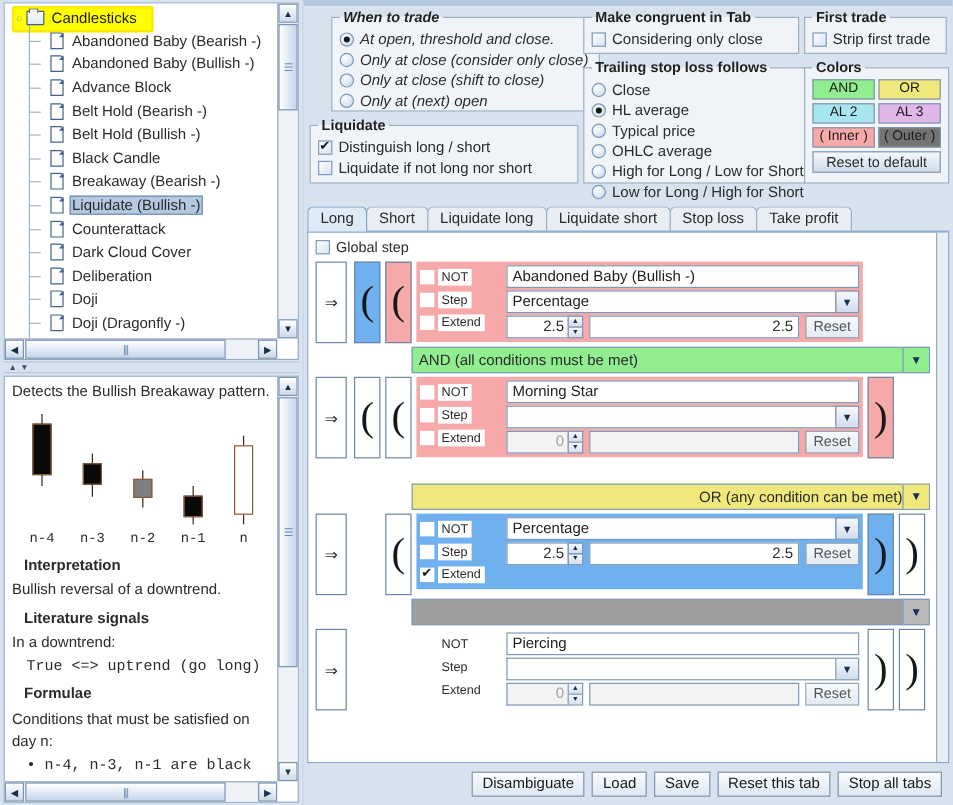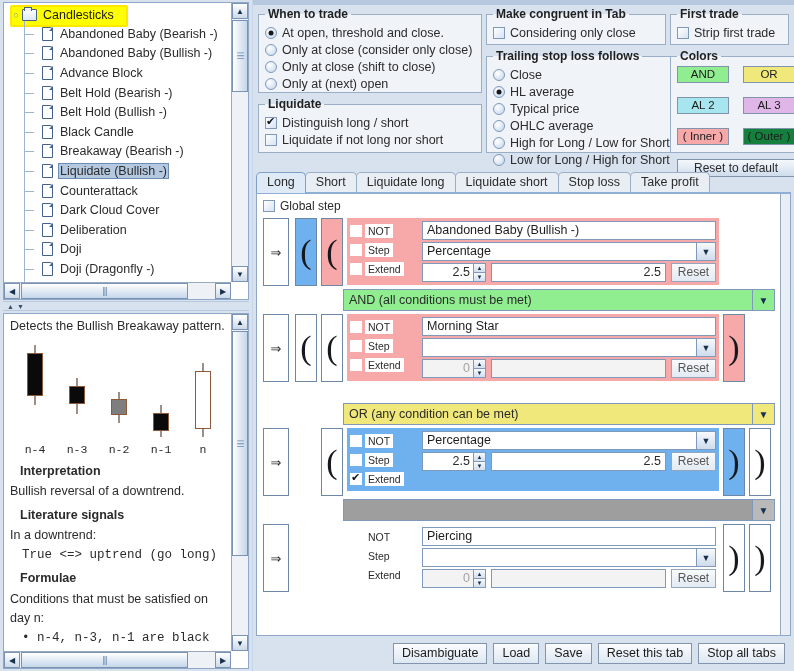--- a/index.html
+++ b/index.html
@@ -146,21 +146,21 @@
   }
   .cbox {
     width: 12px; height: 12px; flex:0 0 auto;
     background: linear-gradient(135deg,#ffffff,#d7e3f2);
     border: 1px solid #7e99ba; position: relative;
   }
   .cbox.on:after {
     content:"\2714"; position:absolute; left:0px; top:-3px; font-size:11px; color:#11151a;
   }
 
-  .colors-grid { display: grid; grid-template-columns: 52px 52px; gap: 14px; }
+  .colors-grid { display: grid; grid-template-columns: 52px 52px; gap: 3px; }
   .cbtn {
     height: 17px; line-height: 15px; text-align: center; font-size: 11.5px;
     border: 1px solid #8094ab; color: #1c1c1c;
   }
   .resetdef {
     grid-column: 1 / span 2; height: 18px; line-height: 16px; text-align: center;
     font-size: 12px; background: linear-gradient(#f4f8fc,#cfdcec); border: 1px solid #7f93ab;
   }
 
   
@@ -240,21 +240,21 @@
   .op {
     height: 22px; margin: 3px 0 3px 80px; display:flex; border:1px solid #7e99ba;
   }
   .op .txt { flex:1 1 auto; padding-left: 5px; line-height: 20px; font-size: 12.5px; }
   .op .arrow {
     width: 22px; display:flex; align-items:center; justify-content:center; font-size:10px;
     border-left:1px solid #7e99ba; color:#16304f;
   }
   .op.and { background:#90ee90; }
   .op.and .arrow { background:#90ee90; }
-  .op.or { background:#f0e87a; }
+  .op.or { background:#f0e87a;text-align:right; }
   .op.or .arrow { background:#f0e87a; }
   .op.none { background:#9e9e9e; }
   .op.none .arrow { background:#b9b9b9; }
 
   .rbrk-wrap { display:flex; flex: 0 0 auto; margin-left: 4px; }
 
   .paneside {
     position:absolute; right:0; top:0; width:10px; bottom:0; background:#e8eef6; border-left:1px solid #9ab;
   }
 
@@ -436,21 +436,21 @@
         <div class="sb-btn right">▶</div>
       </div>
     </div>
   </div>
 
   <div class="right-col">
     <div class="topbar"></div>
 
     <div class="opts">
 
-      <fieldset class="grp" style="left:2px; top:2px; width:224px; height:86px;">
+      <fieldset class="grp" style="left:20px; top:2px; width:224px; height:86px;font-style:italic;">
         <legend>When to trade</legend>
         <div id="wtt">
             <div class="row">
               <span class="radio on"></span>
               <span>At open, threshold and close.</span>
             </div>
             <div class="row">
               <span class="radio"></span>
               <span>Only at close (consider only close)</span>
             </div>
@@ -530,21 +530,21 @@
       </fieldset>
 
       <fieldset class="grp" style="left:414px; top:44px; width:119px; height:104px;">
         <legend>Colors</legend>
         <div class="colors-grid" id="colgrid">
             <div class="cbtn" style="background: rgb(144, 238, 144);">AND</div>
             <div class="cbtn" style="background: rgb(240, 232, 122);">OR</div>
             <div class="cbtn" style="background: rgb(168, 230, 239);">AL 2</div>
             <div class="cbtn" style="background: rgb(224, 182, 232);">AL 3</div>
             <div class="cbtn" style="background: rgb(247, 168, 168);">( Inner )</div>
-            <div class="cbtn" style="background: #15803d;">( Outer )</div>
+            <div class="cbtn" style="background: #737373;">( Outer )</div>
             <div class="resetdef">Reset to default</div>
           </div>
       </fieldset>
     </div>
 
     <div class="tabstrip" id="tabstrip">
         <div class="tab active">Long</div>
         <div class="tab">Short</div>
         <div class="tab">Liquidate long</div>
         <div class="tab">Liquidate short</div>

